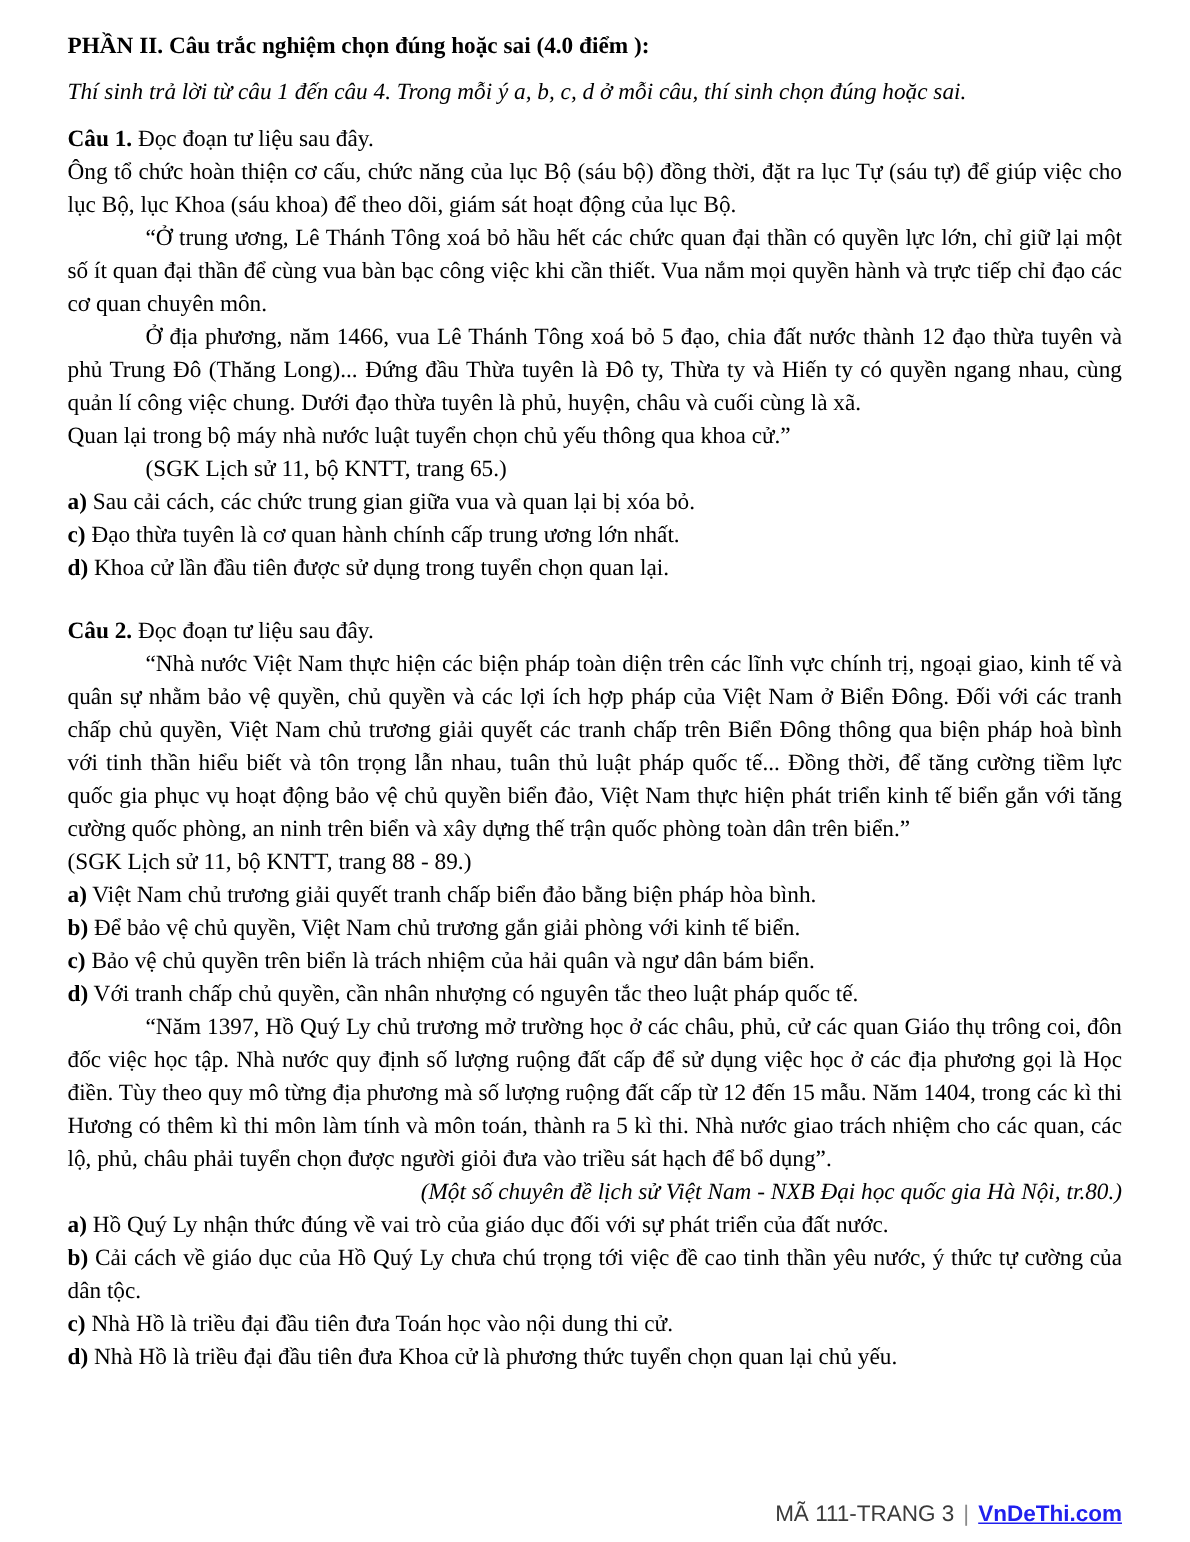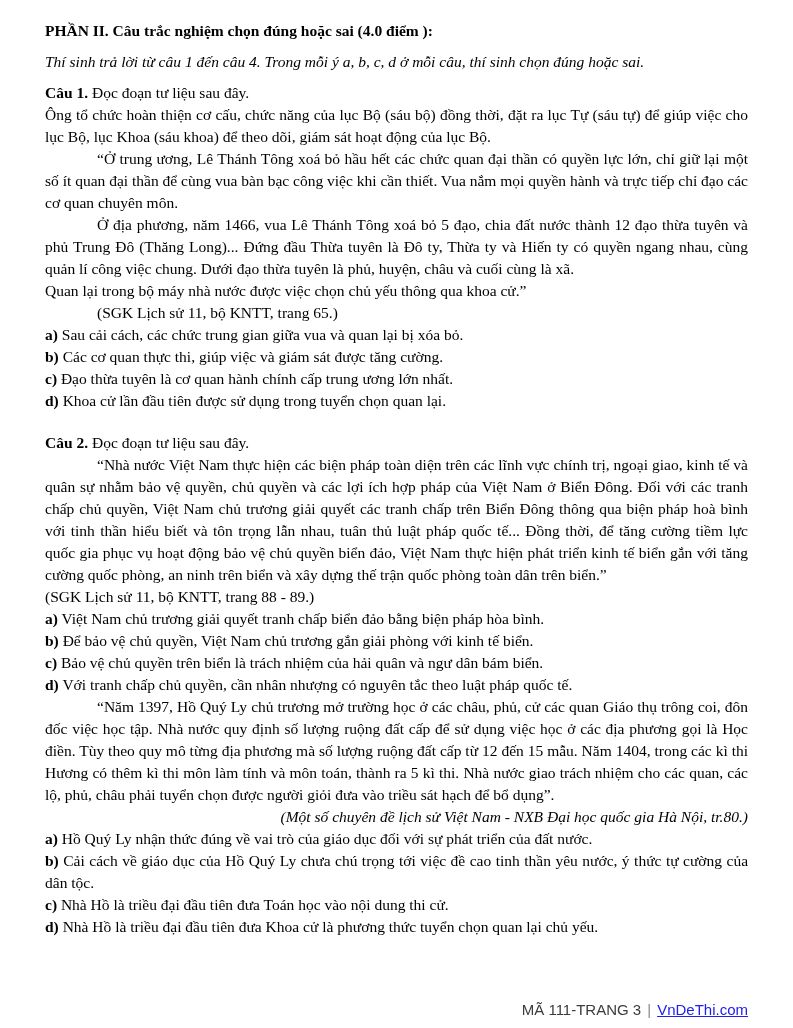--- a/index.html
+++ b/index.html
@@ -52,40 +52,40 @@
     color: #3b3b3b;
     white-space: nowrap;
   }
   .footer .sep {
     color: #8a8a8a;
     margin: 0 6px;
   }
   .footer .link {
     text-decoration: underline;
     cursor: pointer;
+    font-weight: bold;
   }
 </style>
 </head>
 <body>
 
 <div class="page">
 
   <p class="title">PHẦN II. Câu trắc nghiệm chọn đúng hoặc sai (4.0 điểm ):</p>
 
   <p class="instruction">Thí sinh trả lời từ câu 1 đến câu 4. Trong mỗi ý a, b, c, d ở mỗi câu, thí sinh chọn đúng hoặc sai.</p>
 
   <div class="question">
     <p class="q-head"><b class="q-label">Câu 1.</b> <span>Đọc đoạn tư liệu sau đây.</span></p>
     <p class="para">Ông tổ chức hoàn thiện cơ cấu, chức năng của lục Bộ (sáu bộ) đồng thời, đặt ra lục Tự (sáu tự) để giúp việc cho lục Bộ, lục Khoa (sáu khoa) để theo dõi, giám sát hoạt động của lục Bộ.</p>
     <p class="para ind">“Ở trung ương, Lê Thánh Tông xoá bỏ hầu hết các chức quan đại thần có quyền lực lớn, chỉ giữ lại một số ít quan đại thần để cùng vua bàn bạc công việc khi cần thiết. Vua nắm mọi quyền hành và trực tiếp chỉ đạo các cơ quan chuyên môn.</p>
     <p class="para ind">Ở địa phương, năm 1466, vua Lê Thánh Tông xoá bỏ 5 đạo, chia đất nước thành 12 đạo thừa tuyên và phủ Trung Đô (Thăng Long)... Đứng đầu Thừa tuyên là Đô ty, Thừa ty và Hiến ty có quyền ngang nhau, cùng quản lí công việc chung. Dưới đạo thừa tuyên là phủ, huyện, châu và cuối cùng là xã.</p>
-    <p class="para">Quan lại trong bộ máy nhà nước được việc chọn chủ yếu thông qua khoa cử.”</p>
+    <p class="para">Quan lại trong bộ máy nhà nước luật tuyển chọn chủ yếu thông qua khoa cử.”</p>
     <p class="cit-tab">(SGK Lịch sử 11, bộ KNTT, trang 65.)</p>
     <p class="option"><b>a)</b> <span>Sau cải cách, các chức trung gian giữa vua và quan lại bị xóa bỏ.</span></p>
-    <p class="option"><b>b)</b> <span>Các cơ quan thực thi, giúp việc và giám sát được tăng cường.</span></p>
     <p class="option"><b>c)</b> <span>Đạo thừa tuyên là cơ quan hành chính cấp trung ương lớn nhất.</span></p>
     <p class="option"><b>d)</b> <span>Khoa cử lần đầu tiên được sử dụng trong tuyển chọn quan lại.</span></p>
   </div>
 
   <div class="question q2">
     <p class="q-head"><b class="q-label">Câu 2.</b> <span>Đọc đoạn tư liệu sau đây.</span></p>
     <p class="para ind">“Nhà nước Việt Nam thực hiện các biện pháp toàn diện trên các lĩnh vực chính trị, ngoại giao, kinh tế và quân sự nhằm bảo vệ quyền, chủ quyền và các lợi ích hợp pháp của Việt Nam ở Biển Đông. Đối với các tranh chấp chủ quyền, Việt Nam chủ trương giải quyết các tranh chấp trên Biển Đông thông qua biện pháp hoà bình với tinh thần hiểu biết và tôn trọng lẫn nhau, tuân thủ luật pháp quốc tế... Đồng thời, để tăng cường tiềm lực quốc gia phục vụ hoạt động bảo vệ chủ quyền biển đảo, Việt Nam thực hiện phát triển kinh tế biển gắn với tăng cường quốc phòng, an ninh trên biển và xây dựng thế trận quốc phòng toàn dân trên biển.”</p>
     <p class="cit-left">(SGK Lịch sử 11, bộ KNTT, trang 88 - 89.)</p>
     <p class="option"><b>a)</b> <span>Việt Nam chủ trương giải quyết tranh chấp biển đảo bằng biện pháp hòa bình.</span></p>
     <p class="option"><b>b)</b> <span>Để bảo vệ chủ quyền, Việt Nam chủ trương gắn giải phòng với kinh tế biển.</span></p>

